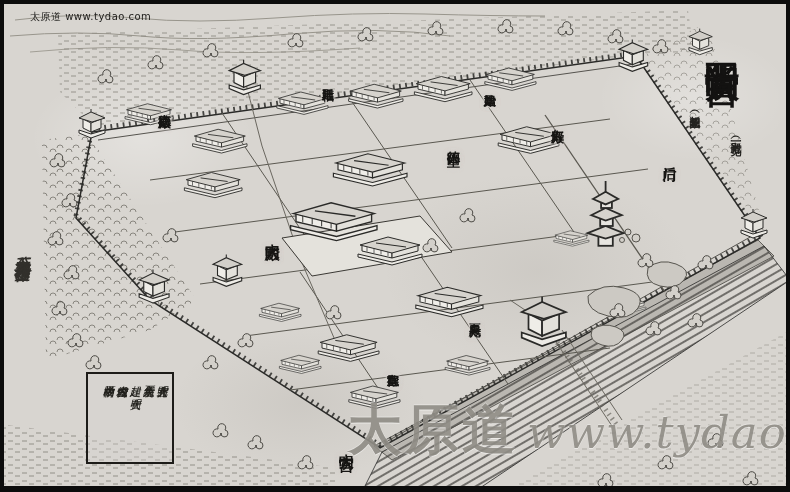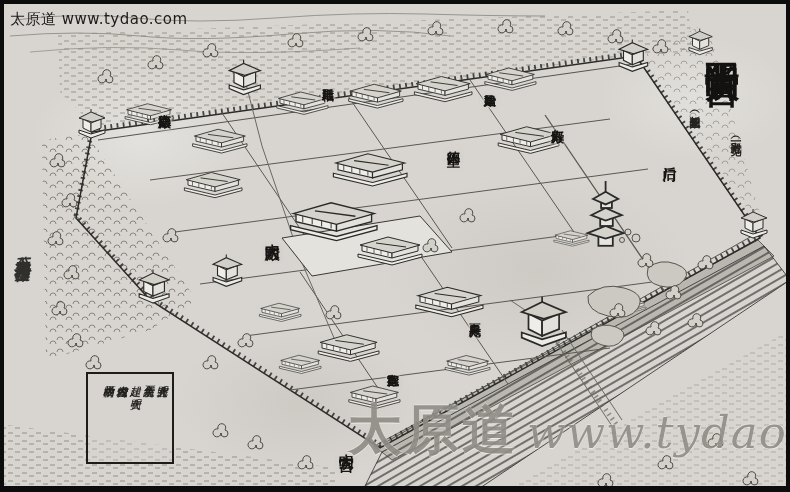--- a/index.html
+++ b/index.html
@@ -12,21 +12,21 @@
       radial-gradient(180px 110px at 38% 82%, rgba(110,105,95,.10), transparent 70%),
       radial-gradient(140px 90px at 88% 20%, rgba(255,255,255,.25), transparent 70%);
     font-family:"DejaVu Sans",sans-serif;color:#1a1917;
   }
   .frame{position:absolute;inset:0;border:4px solid #0c0c0c;border-bottom-width:6px;z-index:40;pointer-events:none;}
   svg.art{position:absolute;left:0;top:0;z-index:1;}
   .lbl{position:absolute;z-index:10;line-height:1.08;}
   .v{writing-mode:vertical-rl;text-orientation:upright;letter-spacing:1px;}
   .hall{font-family:"DejaVu Serif",serif;font-weight:700;color:#161513;
         text-shadow:0 0 3px rgba(216,213,208,.95),0 0 5px rgba(216,213,208,.8);}
-  .wm-tl{position:absolute;left:10px;top:10px;font-size:15px;letter-spacing:.5px;
+  .wm-tl{position:absolute;left:30px;top:10px;font-size:10px;letter-spacing:.5px;
          color:#1d1c1a;z-index:12;font-weight:500;}
   .title-main{position:absolute;left:698px;top:34px;height:195px;font-size:35px;
          font-weight:700;font-family:"DejaVu Serif",serif;letter-spacing:2px;z-index:12;color:#131211;}
   .title-note{position:absolute;font-size:11px;font-weight:600;z-index:12;color:#23221f;
          font-family:"DejaVu Serif",serif;}
   .margin-note{position:absolute;left:14px;top:244px;height:210px;font-size:15px;font-weight:600;
          font-style:italic;font-family:"DejaVu Serif",serif;transform:rotate(-1.5deg);
          opacity:.92;z-index:10;color:#24231f;}
   .caption-box{position:absolute;left:86px;top:372px;width:88px;height:92px;z-index:10;
          border:2px solid #1d1c19;writing-mode:vertical-rl;text-orientation:upright;

